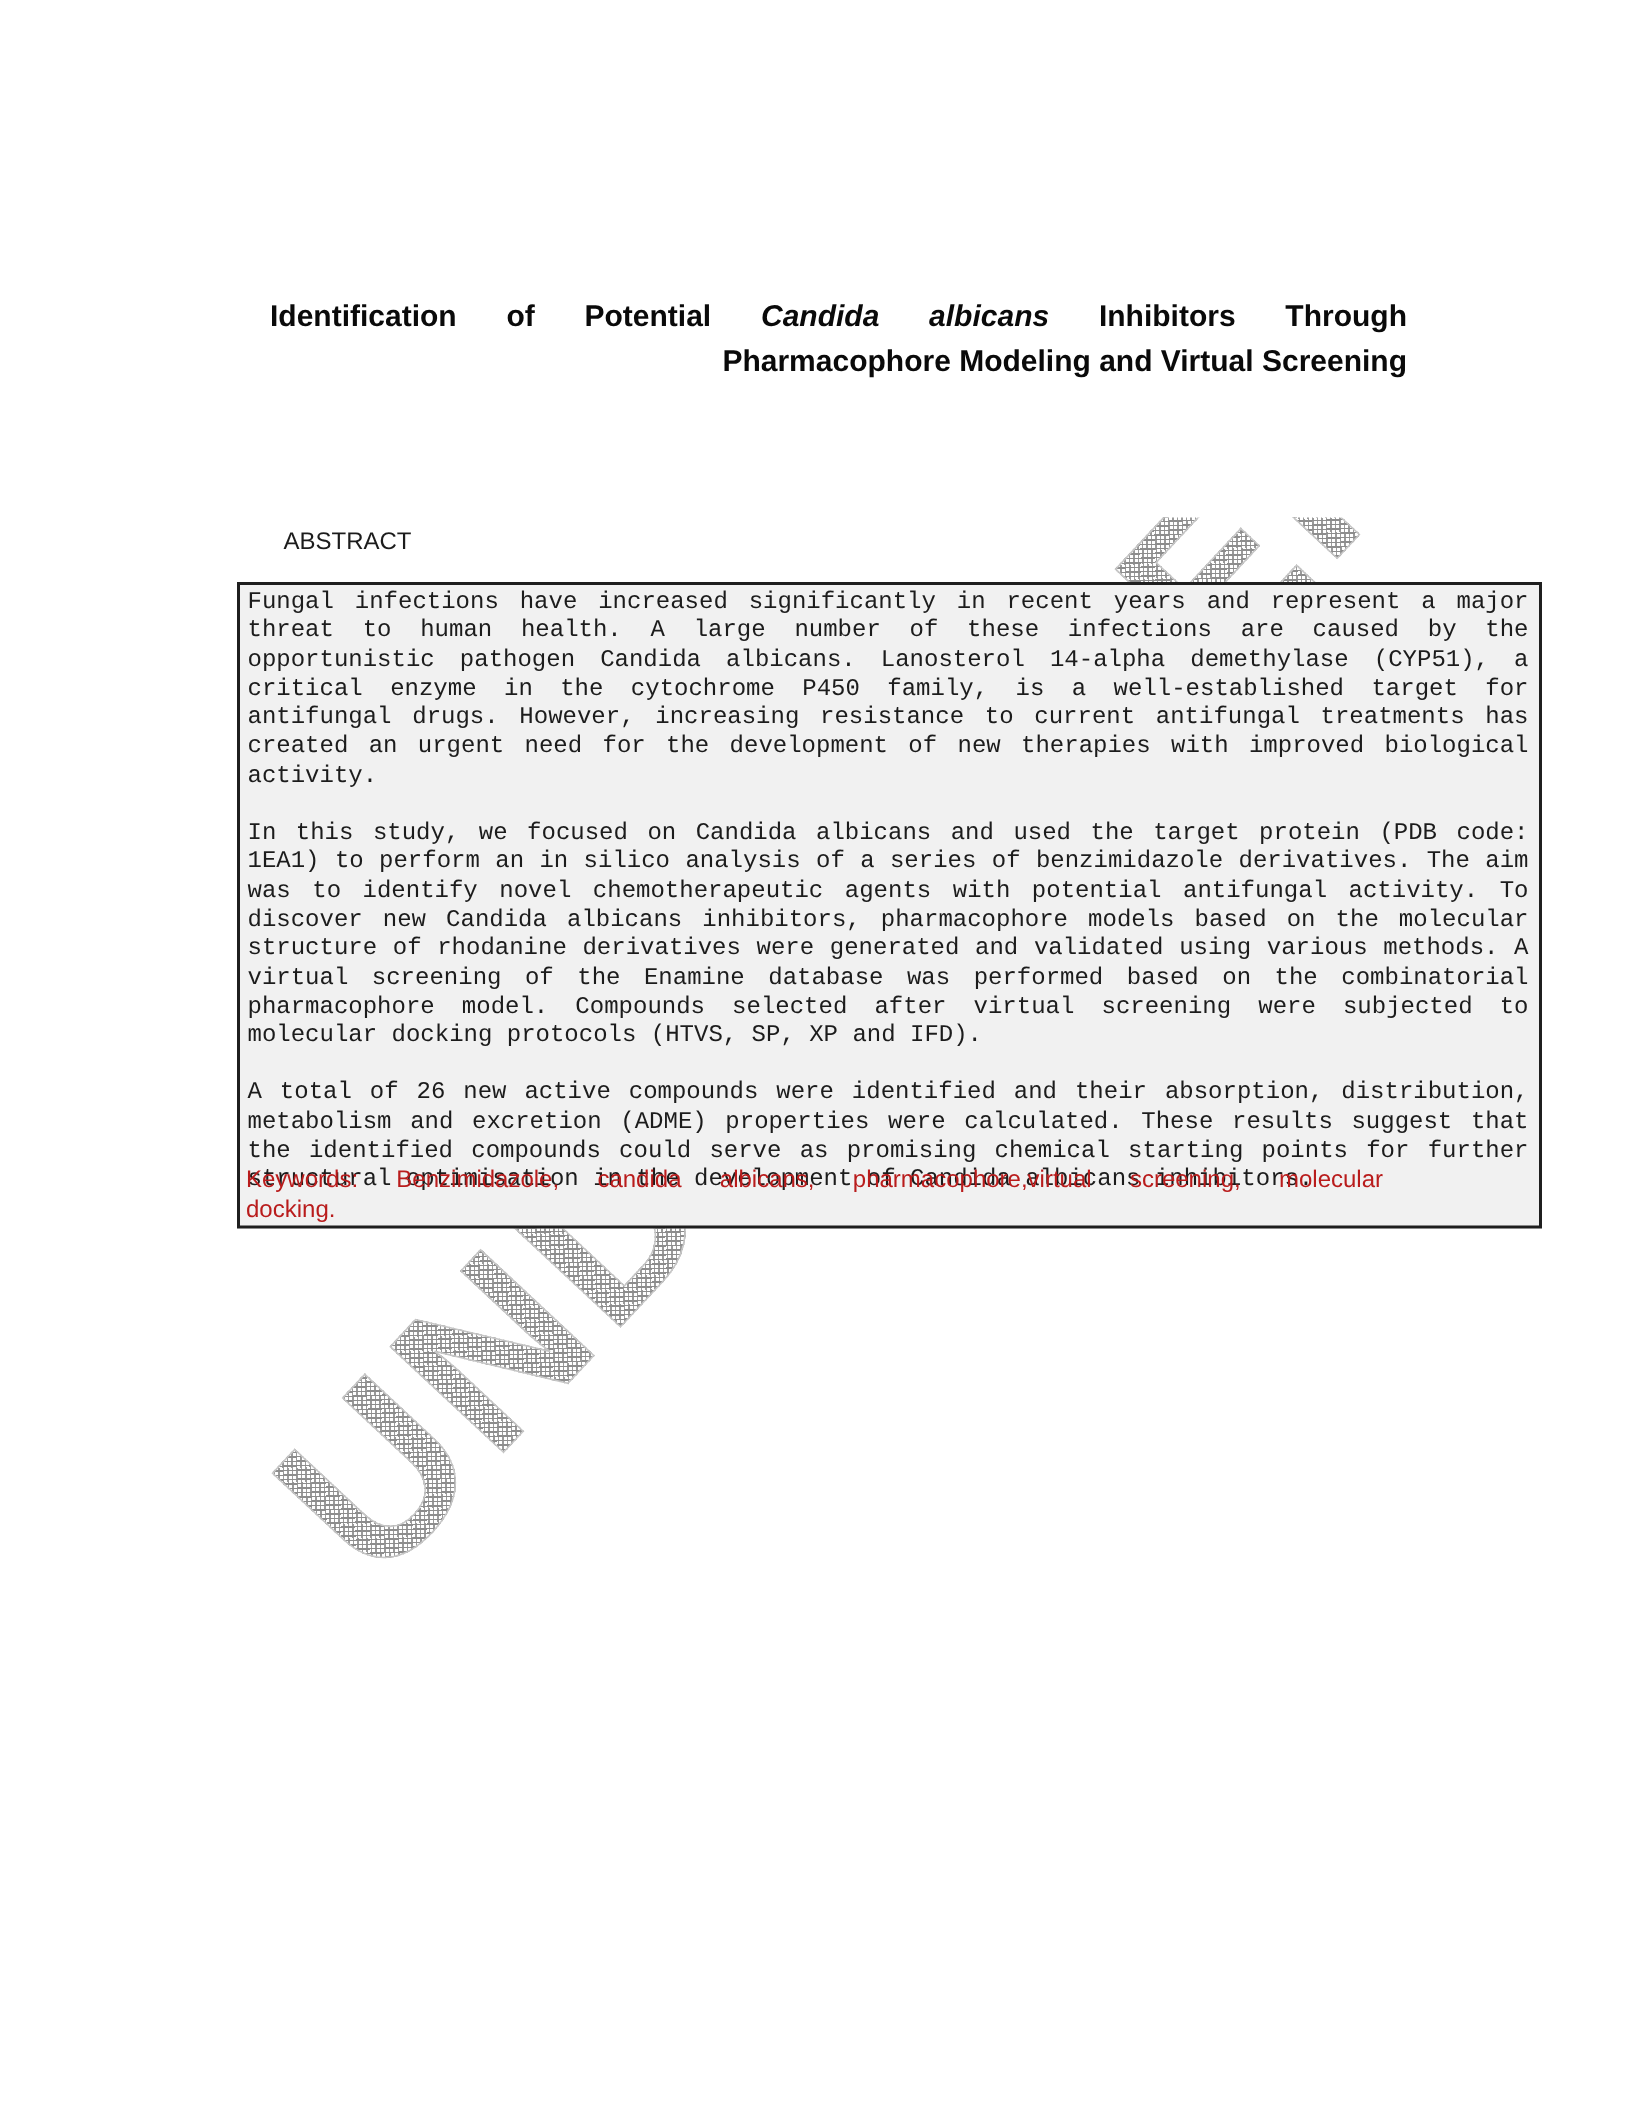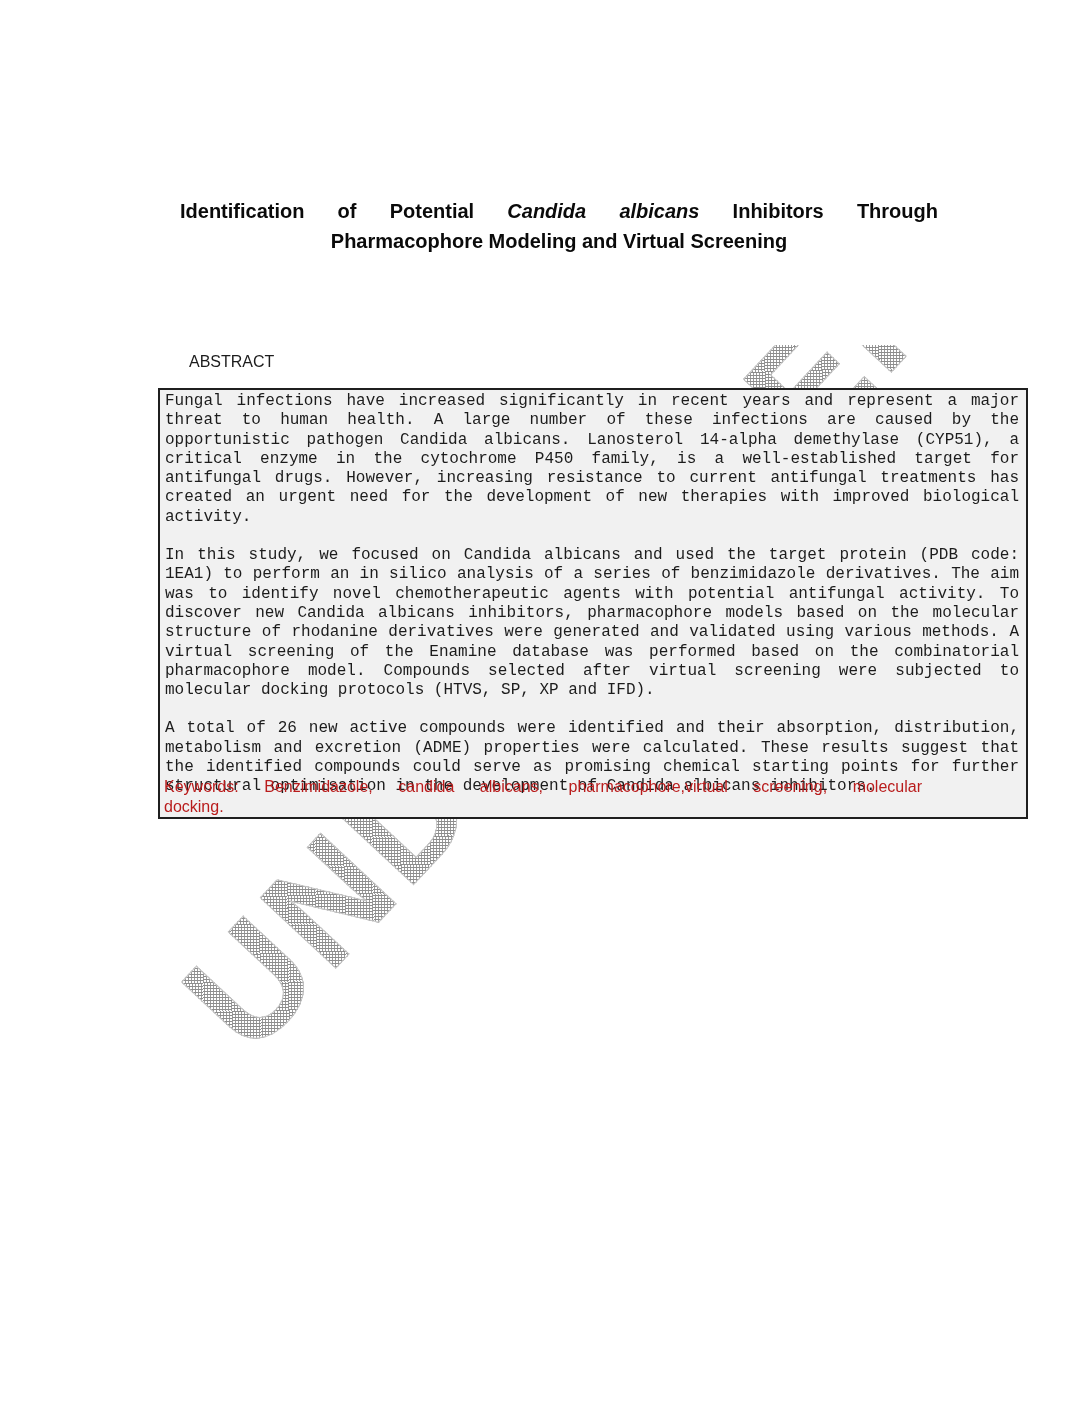--- a/index.html
+++ b/index.html
@@ -20,21 +20,21 @@
     top: 196px;
     width: 758px;
     font-size: 20px;
     font-weight: bold;
     line-height: 30px;
     color: #0a0a0a;
     z-index: 2;
     margin-left: 16px;
   }
   .title-line1 { text-align: justify; text-align-last: justify; }
-  .title-line2 { text-align: center; }
+  .title-line2 { text-align: right; }
   .italic { font-style: italic; }
 
   
   .abstract-heading {
     position: absolute;
     left: 165px;
     top: 352px;
     font-size: 16px;
     line-height: 19px;
     color: #1c1c1c;

